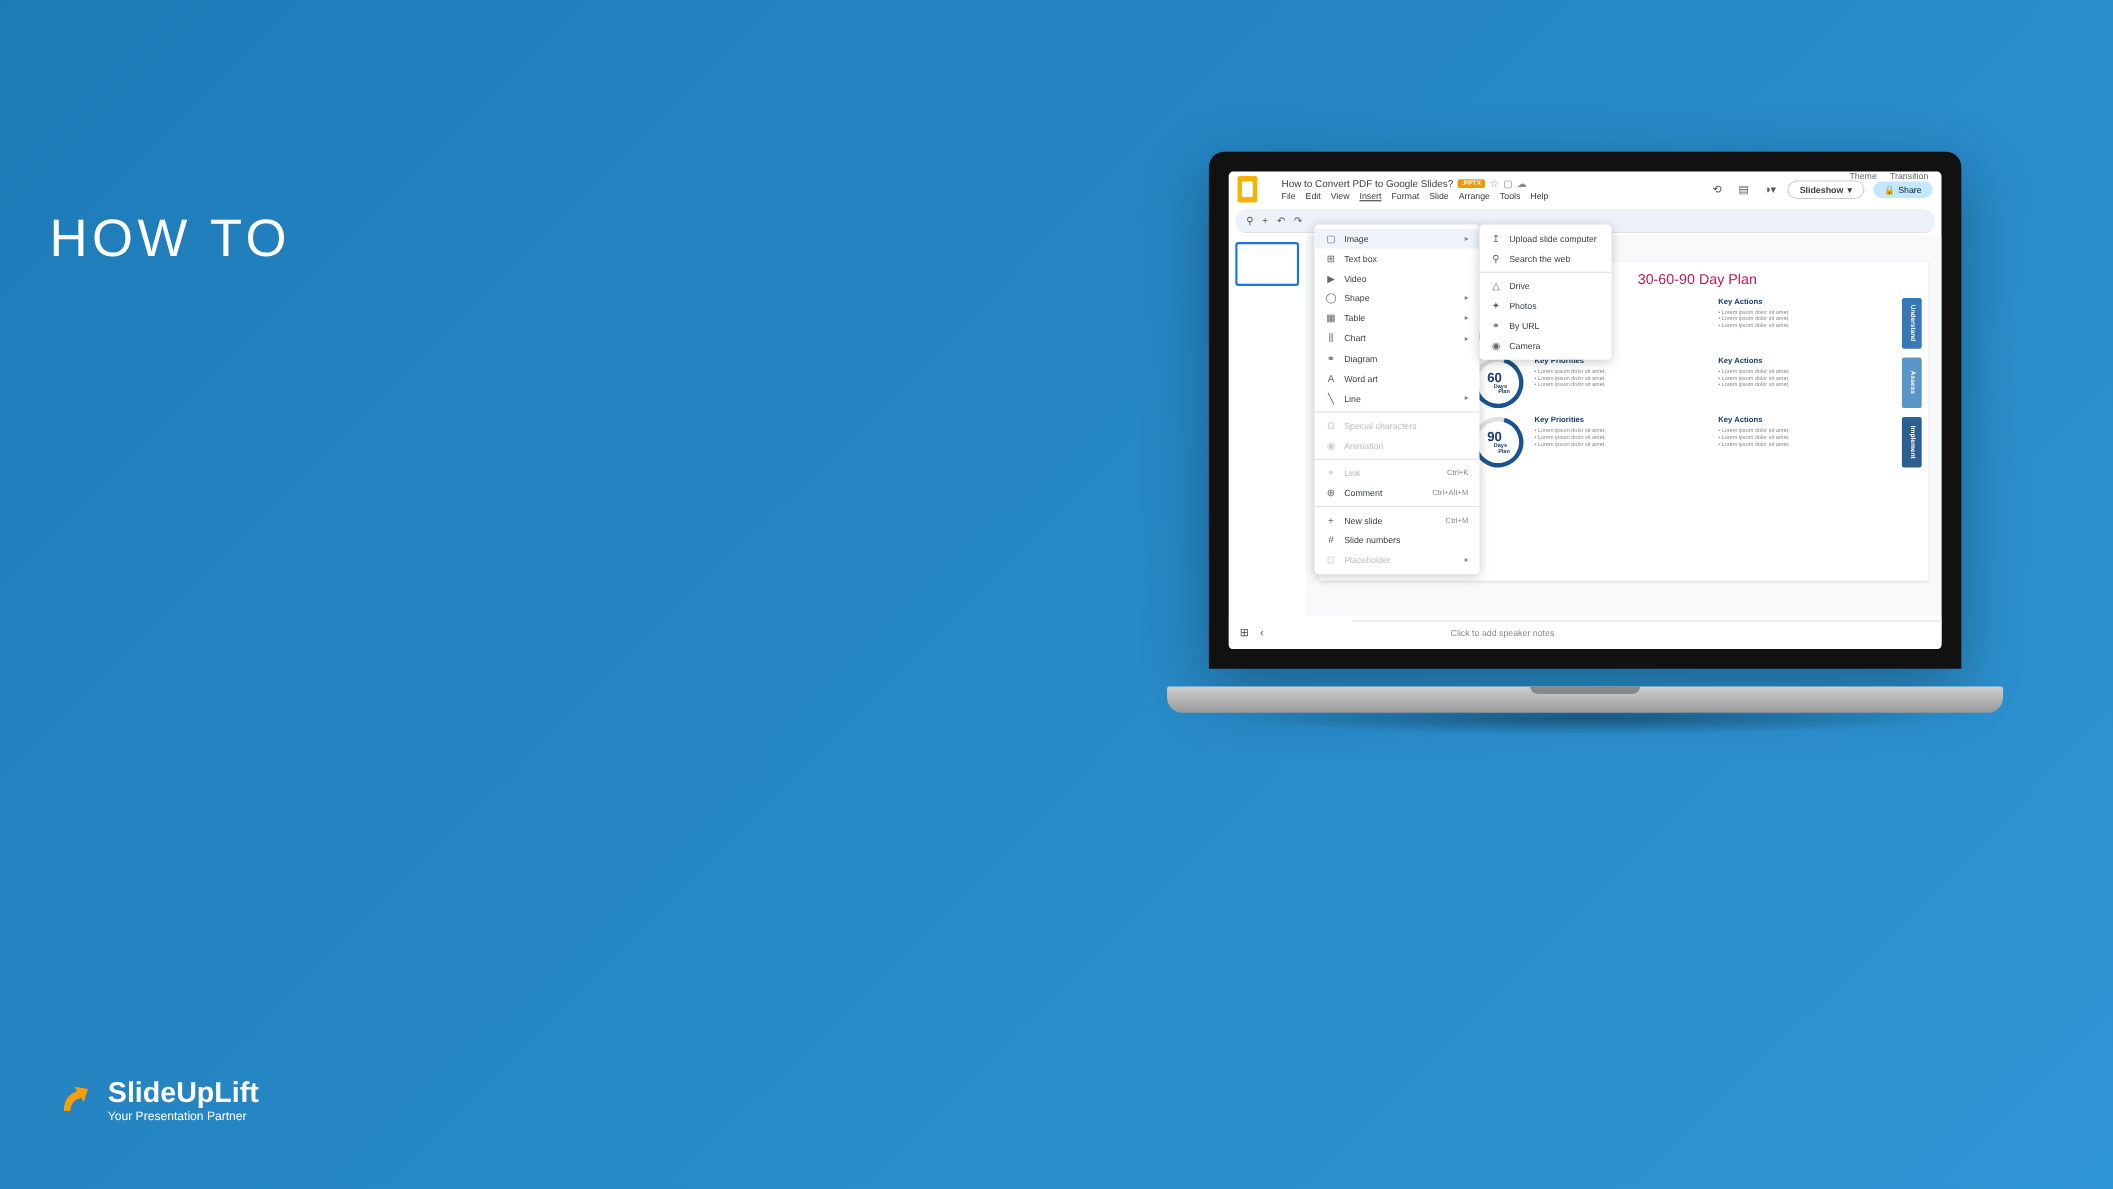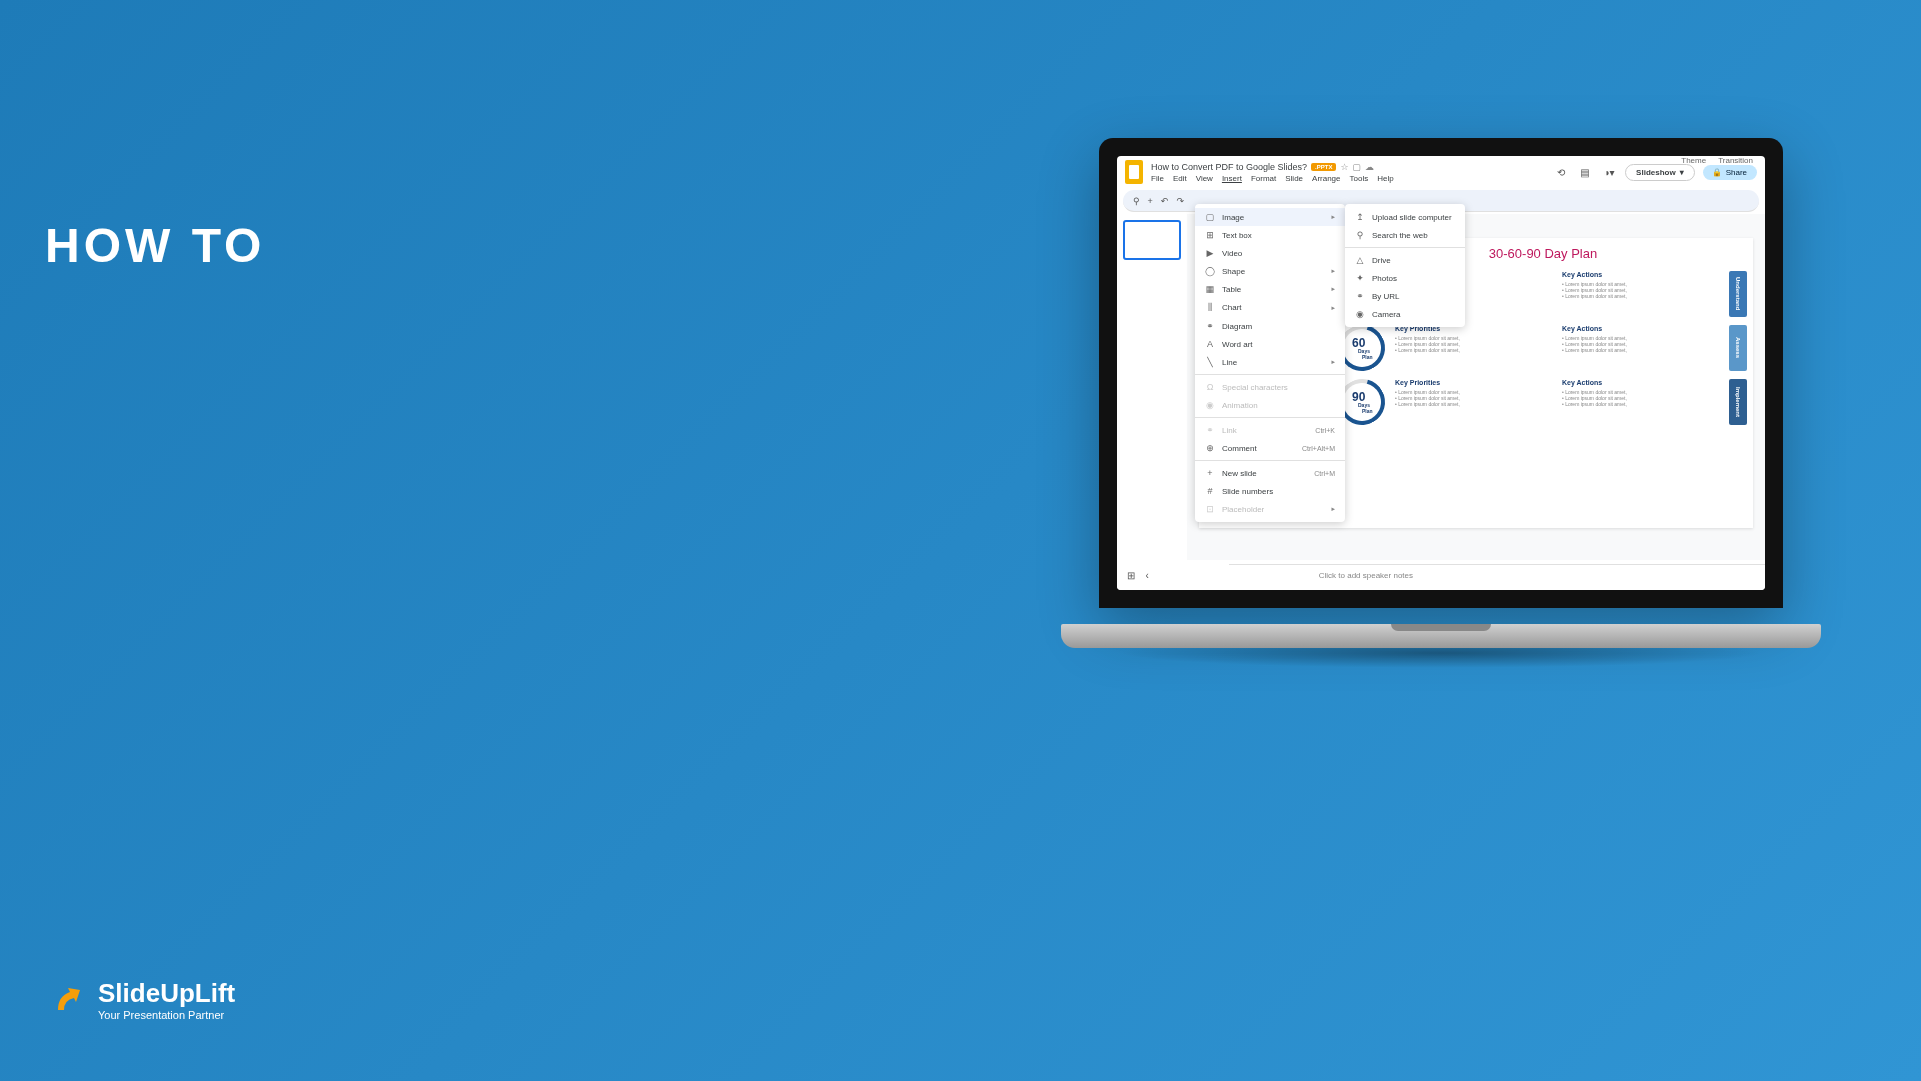--- a/index.html
+++ b/index.html
@@ -1,37 +1,37 @@
 <!DOCTYPE html>
 <html><head>
 <meta charset="utf-8">
 <style>
 * { margin: 0; padding: 0; box-sizing: border-box; font-family: Arial, sans-serif; }
 body { width: 1921px; height: 1081px; background: linear-gradient(135deg, #1e7bb8, #3095d4); position: relative; overflow: hidden; }
 
 .hero-text { position: absolute; left: 45px; top: 190px; color: white; }
-.hero-line1 { font-size: 48px; font-weight: 700; letter-spacing: 4px; margin-top: 28px; }
+.hero-line1 { font-size: 48px; font-weight: 400; letter-spacing: 4px; }
 .hero-line2 { font-size: 74px; font-weight: 800; background: #2e4e75; padding: 6px 20px; display: inline-block; margin-top: 8px; letter-spacing: 2px; }
 .hero-line3 { font-size: 74px; font-weight: 800; margin-top: 14px; letter-spacing: 2px; }
 
 .logo-wrap { position: absolute; left: 50px; bottom: 60px; display: flex; align-items: center; gap: 12px; }
 .logo-icon { width: 36px; height: 36px; position: relative; }
 .logo-icon svg { width: 100%; height: 100%; }
 .logo-text { color: white; }
 .logo-main { font-size: 26px; font-weight: 600; text-align: right; }
 .logo-sub { font-size: 11px; font-weight: 300; }
 
 .laptop { position: absolute; right: 120px; top: 138px; width: 720px; height: 540px; }
 .laptop-screen { position: absolute; top: 0; left: 18px; right: 18px; height: 470px; background: #111; border-radius: 14px 14px 0 0; padding: 18px; box-shadow: 0 20px 60px rgba(0,0,0,0.3); }
 .laptop-inner { width: 100%; height: 100%; background: #fff; border-radius: 4px; overflow: hidden; position: relative; font-size: 8px; color: #3c4043; }
 .laptop-base { position: absolute; bottom: 30px; left: -20px; right: -20px; height: 24px; background: linear-gradient(180deg, #d0d0d0, #999); border-radius: 2px 2px 14px 14px; }
 .laptop-base::before { content: ''; position: absolute; top: 0; left: 50%; transform: translateX(-50%); width: 100px; height: 7px; background: #888; border-radius: 0 0 8px 8px; }
 .laptop-shadow { position: absolute; bottom: 10px; left: 50%; transform: translateX(-50%); width: 90%; height: 30px; background: radial-gradient(ellipse, rgba(0,0,0,0.35), transparent 70%); }
 
-.gs-header { display: flex; align-items: center; padding: 4px 8px; gap: 8px; }
+.gs-header { display: flex; align-items: center; padding: 4px 8px; gap: 22px; }
 .gs-logo { width: 18px; height: 24px; background: #f4b400; border-radius: 2px; display: flex; align-items: center; justify-content: center; }
 .gs-logo-inner { width: 10px; height: 14px; background: #fff; border-radius: 1px; }
 .gs-title-area { flex: 1; }
 .gs-title-row { display: flex; align-items: center; gap: 4px; }
 .gs-title { font-size: 9px; color: #3c4043; }
 .gs-badge { background: #f29900; color: #fff; font-size: 6px; padding: 1px 4px; border-radius: 2px; font-weight: bold; }
 .gs-star { font-size: 9px; color: #888; }
 .gs-menubar { display: flex; gap: 9px; font-size: 8px; color: #3c4043; margin-top: 2px; }
 .gs-menubar span.active { text-decoration: underline; }
 .gs-header-right { display: flex; align-items: center; gap: 8px; }

